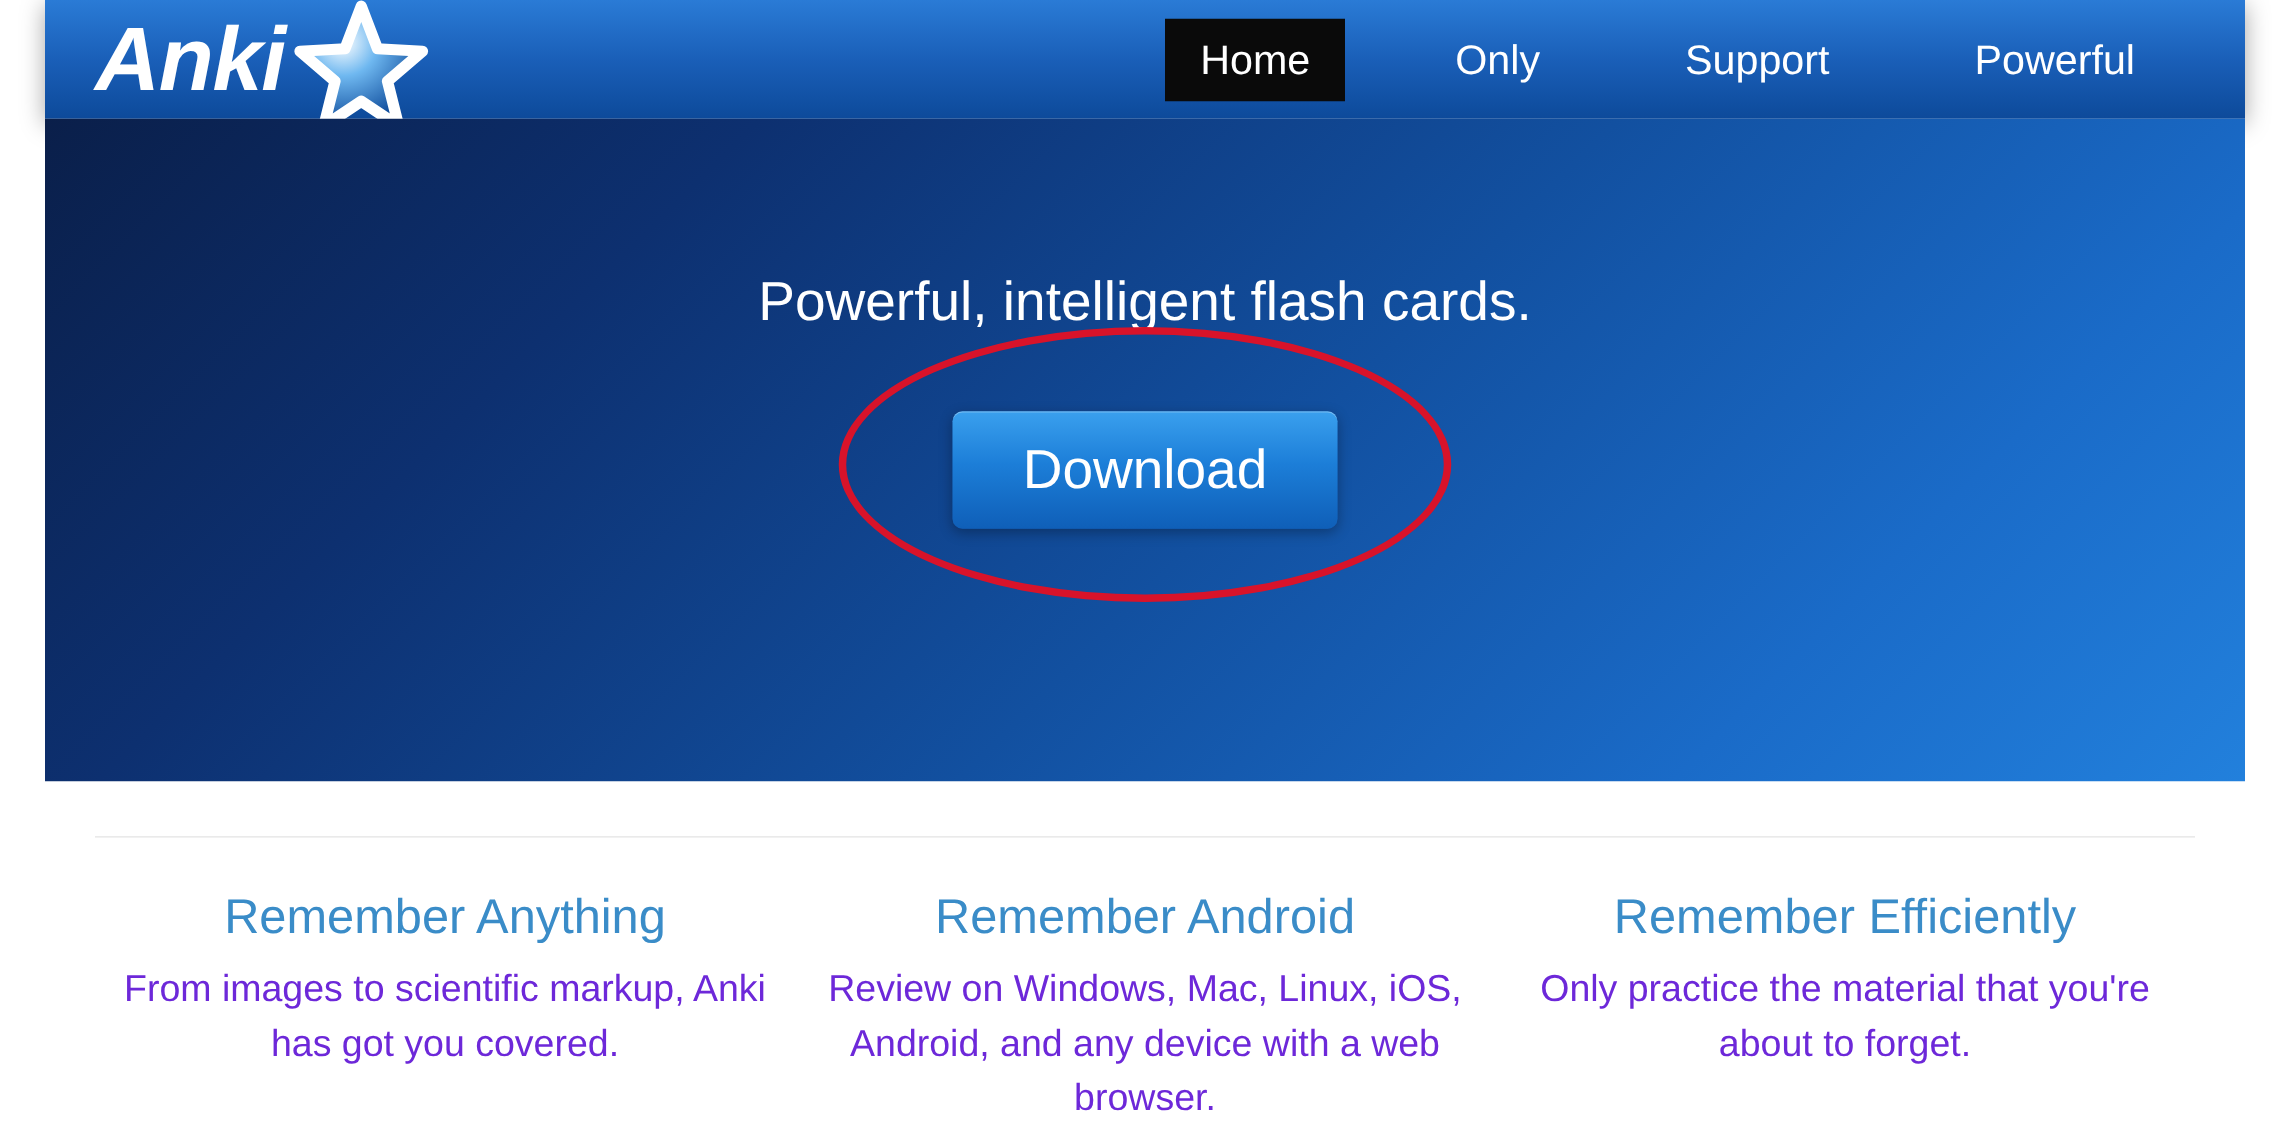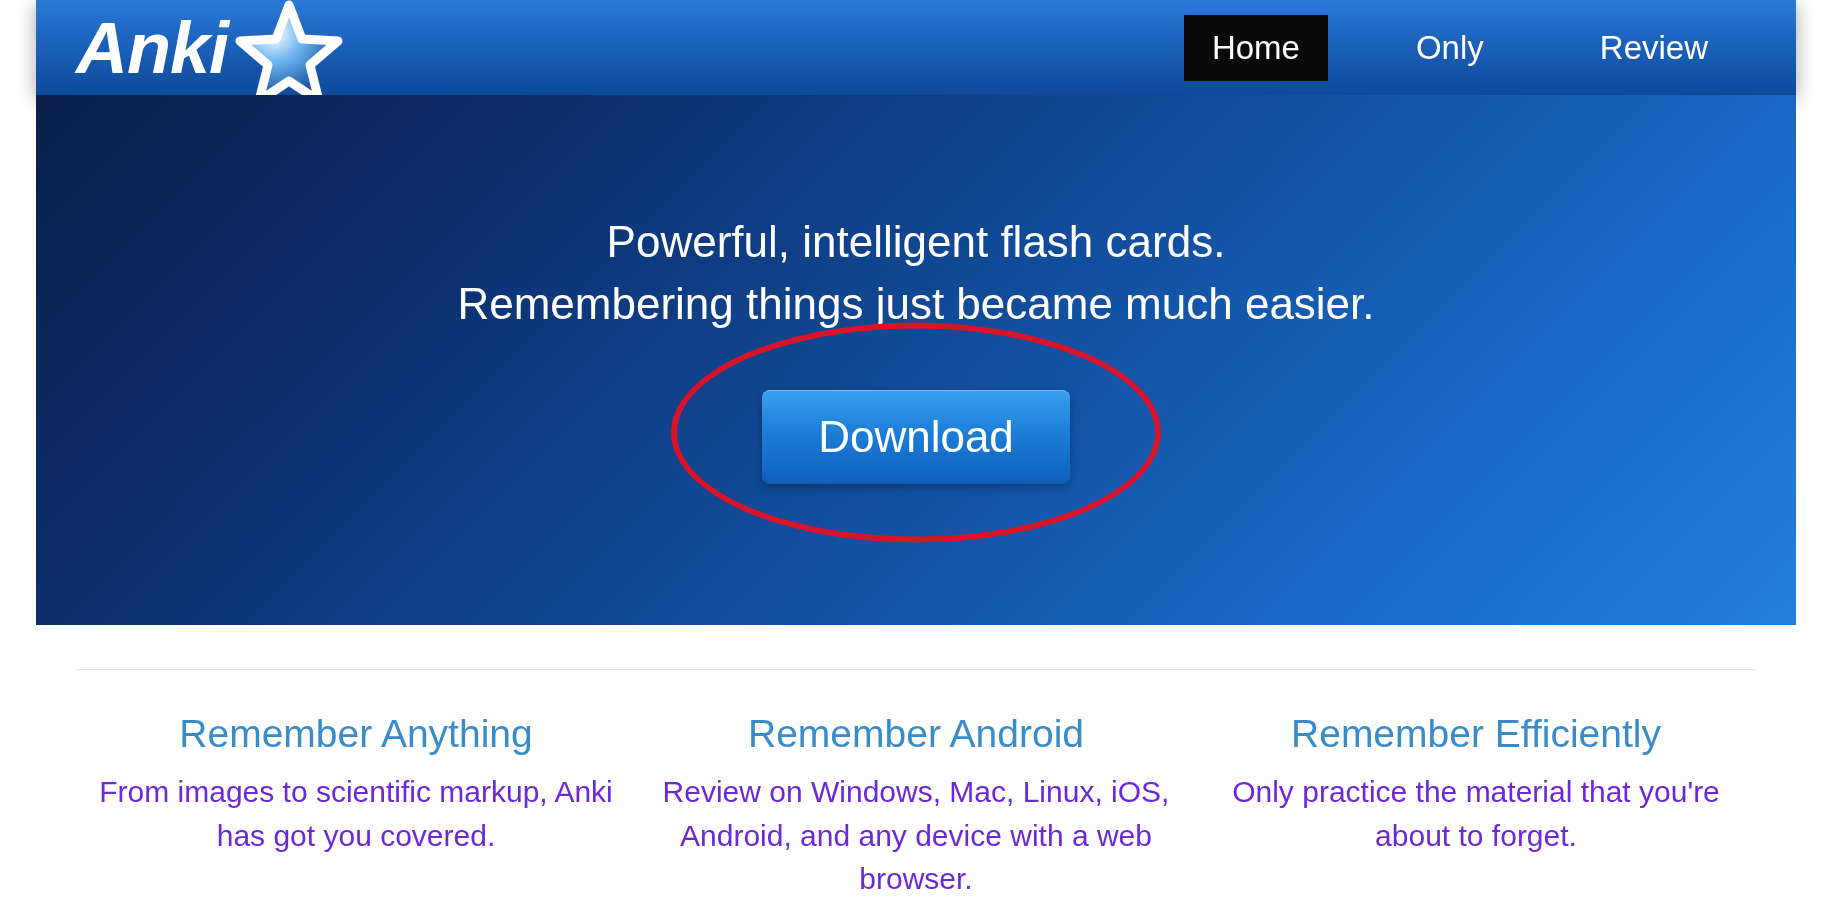--- a/index.html
+++ b/index.html
@@ -154,28 +154,28 @@
               <stop offset="100%" stop-color="#0d4a9a"></stop>
             </radialGradient>
           </defs>
           <path d="M55 6 L68 40 L104 42 L76 66 L85 102 L55 82 L25 102 L34 66 L6 42 L42 40 Z" fill="url(#sg)" stroke="#ffffff" stroke-width="9" stroke-linejoin="round"></path>
         </svg>
       </span>
     </div>
     <div class="nav-links">
       <a class="nav-link active">Home</a>
       <a class="nav-link">Only</a>
-      <a class="nav-link">Review</a>
+      <a class="nav-link">Support</a>
+      <a class="nav-link">Powerful</a>
     </div>
   </nav>
 
   <section class="hero">
     <div class="hero-tagline">
       <div>Powerful, intelligent flash cards.</div>
-      <div>Remembering things just became much easier.</div>
     </div>
     <div class="download-wrap">
       <div class="download-ellipse"></div>
       <button class="download-btn">Download</button>
     </div>
   </section>
 
   <div class="divider"></div>
 
   <section class="features">

